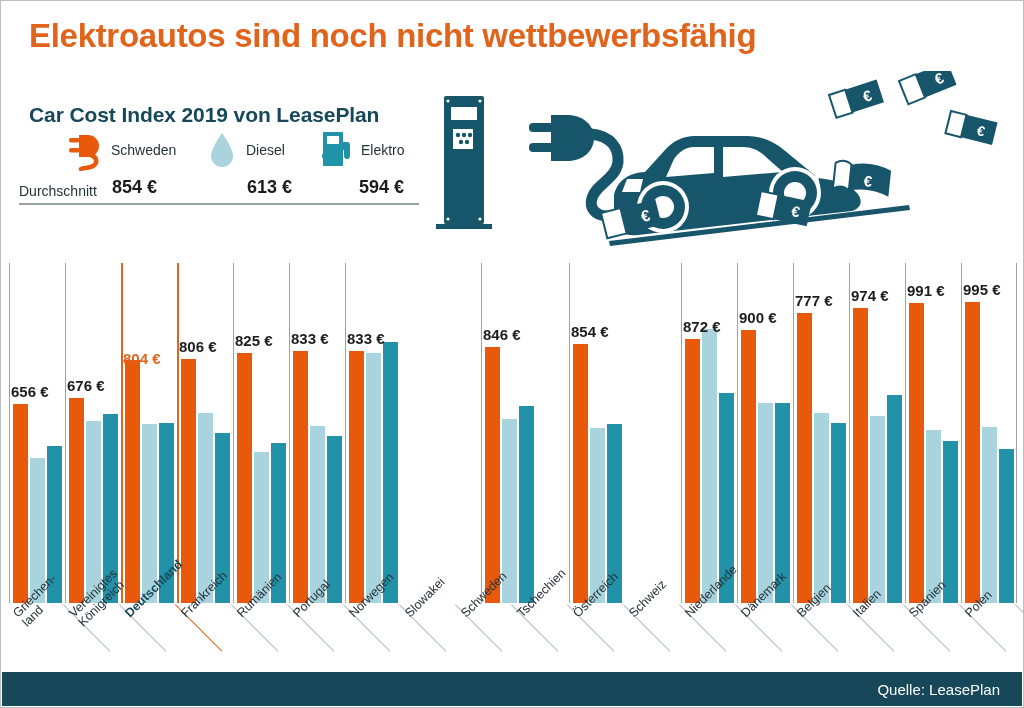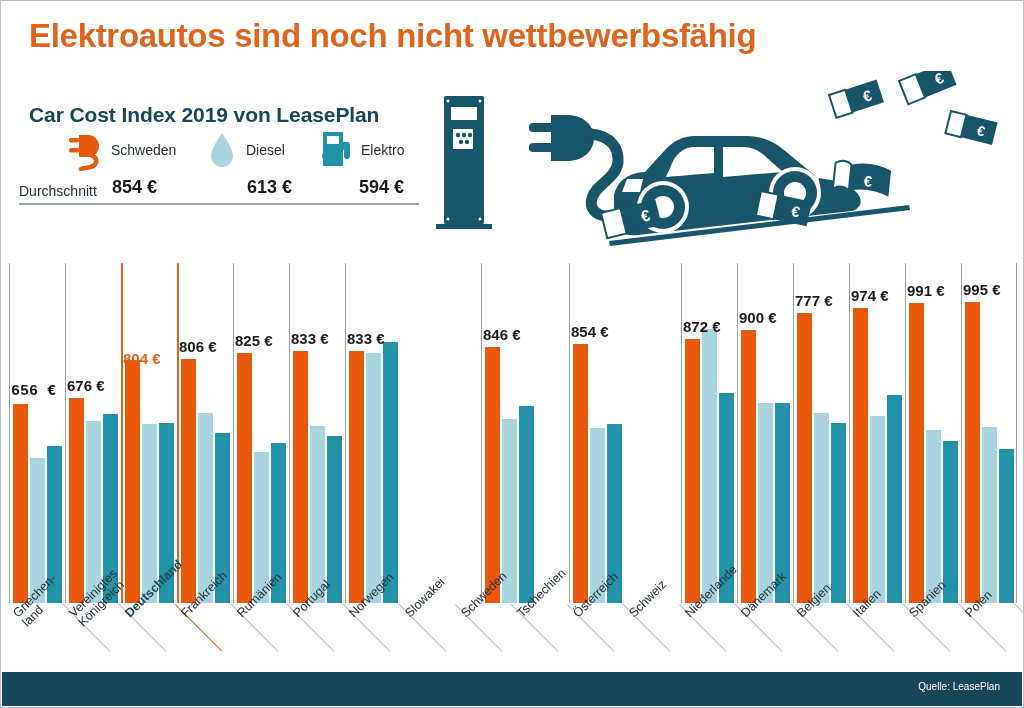--- a/index.html
+++ b/index.html
@@ -113,21 +113,21 @@
   }
   .xtick.hl { background: #E1641C; }
 
   
   #footer {
     position: absolute; left: 1px; right: 1px; bottom: 1px;
     height: 34px; background: #17485A;
   }
   #source {
     position: absolute; right: 22px; top: 9px;
-    font-size: 10px; color: #ffffff; white-space: nowrap;
+    font-size: 15px; color: #ffffff; white-space: nowrap;
   }
 </style>
 </head>
 <body>
 
 <div id="root">
 
   <div id="headline">Elektroautos sind noch nicht wettbewerbsfähig</div>
   <div id="subhead">Car Cost Index 2019 von LeasePlan</div>
 
@@ -252,21 +252,21 @@
             <rect x="0" y="0" width="48" height="23" fill="#17556B"></rect>
             <rect x="0" y="0" width="16" height="23" fill="#ffffff" stroke="#17556B" stroke-width="2"></rect>
             <text x="30" y="17" font-size="14" font-weight="bold" fill="#ffffff" font-family="'Liberation Sans',sans-serif">€</text>
           </g>
         </g>
       </g>
     </svg>
   </div>
 
   <div id="chart">
-      <div class="group" style="left: 0px; width: 56px; font-family: Liberation Mono, monospace;">
+      <div class="group" style="left: 0px; width: 56px;">
         <div class="sep" style="left: 0px;"></div>
         <div class="bars">
           <div class="bar elektro" title="Elektro: 656 €" style="height: 198.674px; background: rgb(232, 89, 12);"></div>
           <div class="bar diesel" title="Diesel: 479 €" style="height: 145.069px; background: rgb(169, 212, 221);"></div>
           <div class="bar benzin" title="Benzin: 520 €" style="height: 157.486px; background: rgb(33, 146, 167);"></div>
         </div>
         <div class="val" style="bottom: 202.674px;">656 €</div>
       </div>
       <div class="group" style="left: 56px; width: 56px;">
         <div class="sep" style="left: 0px;"></div>

